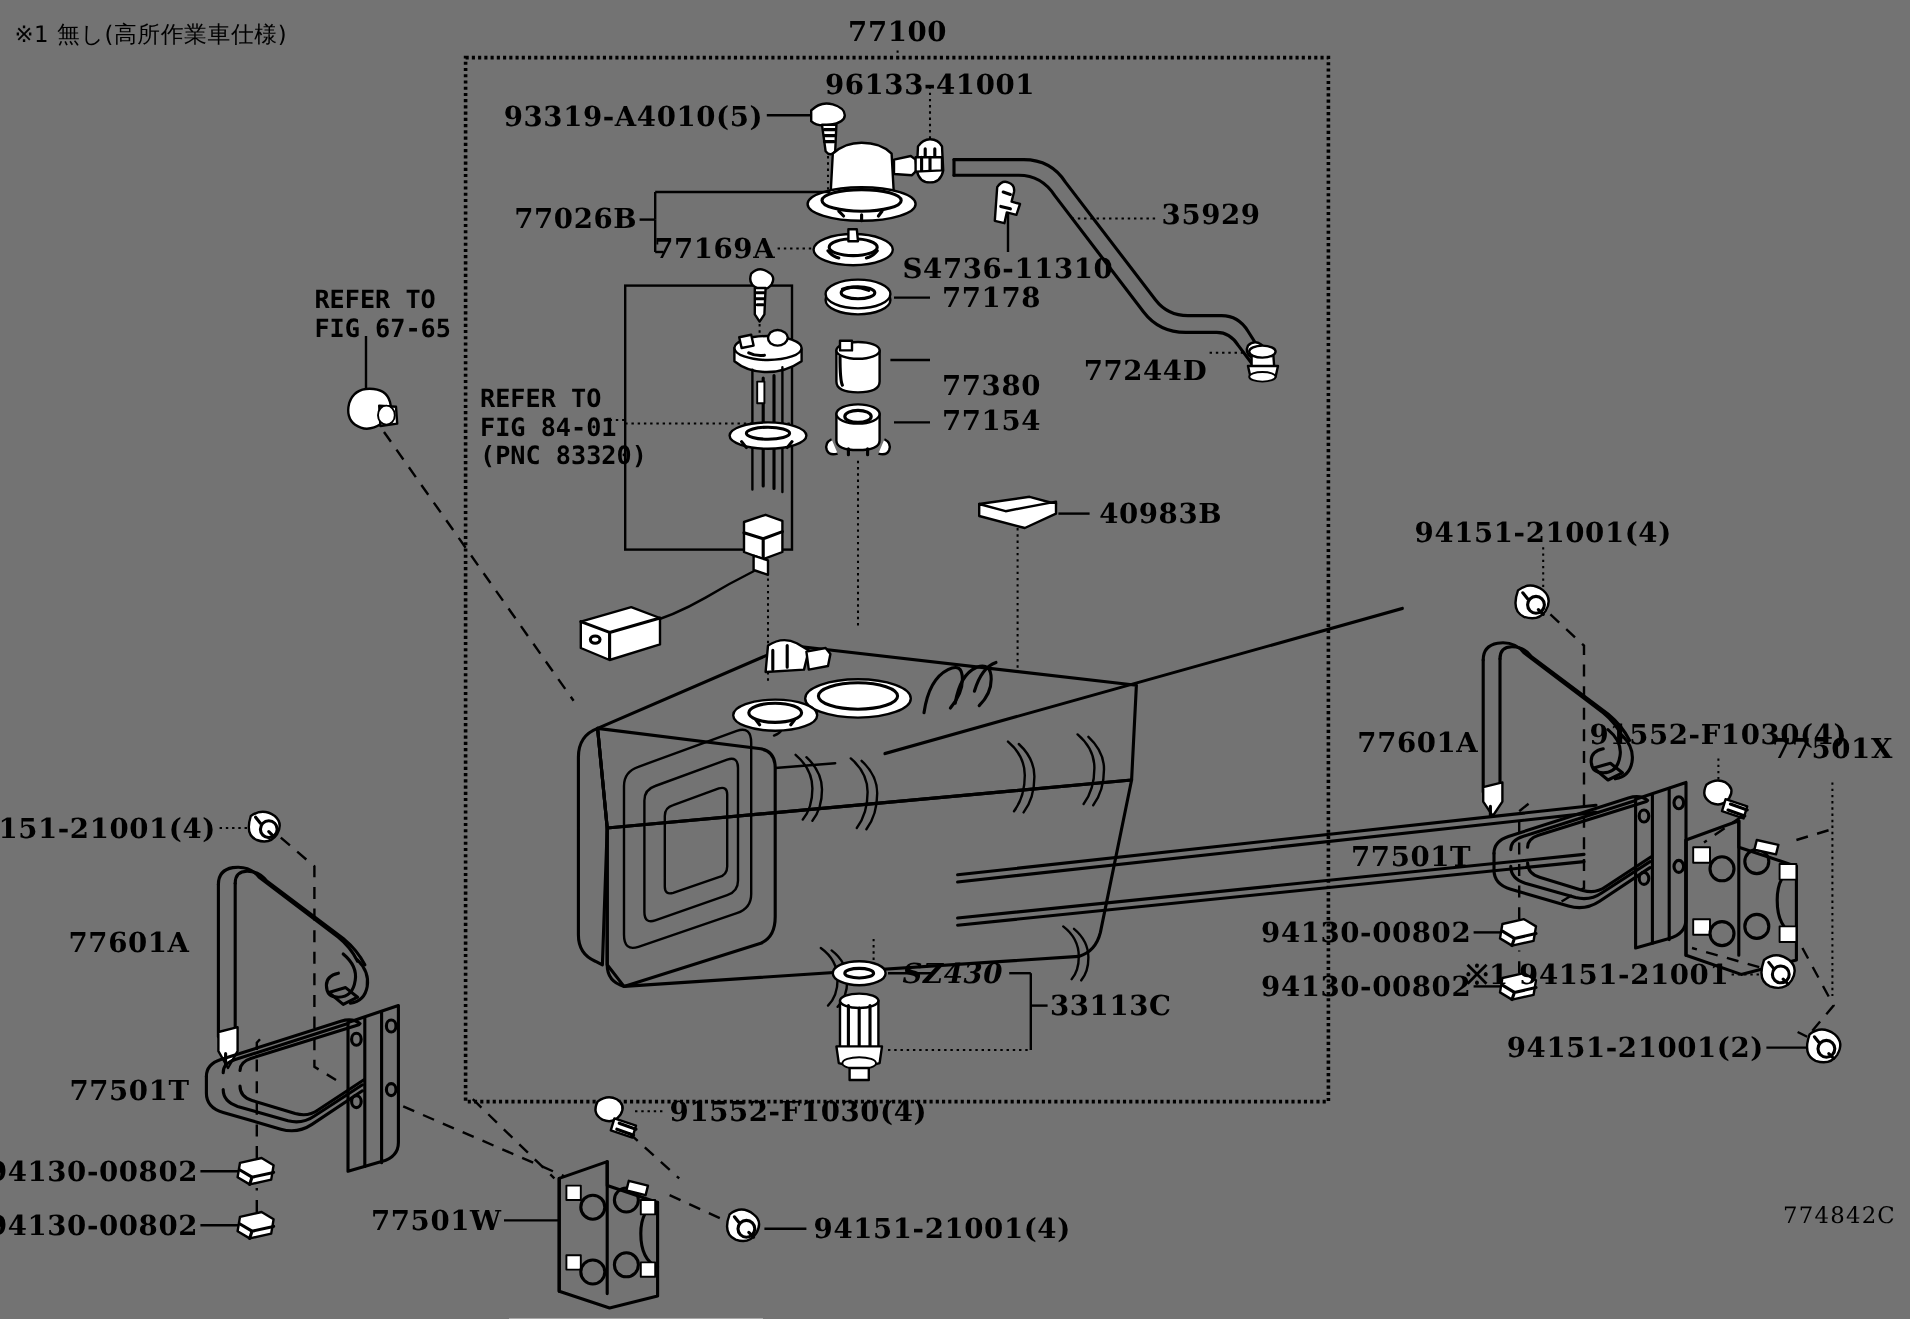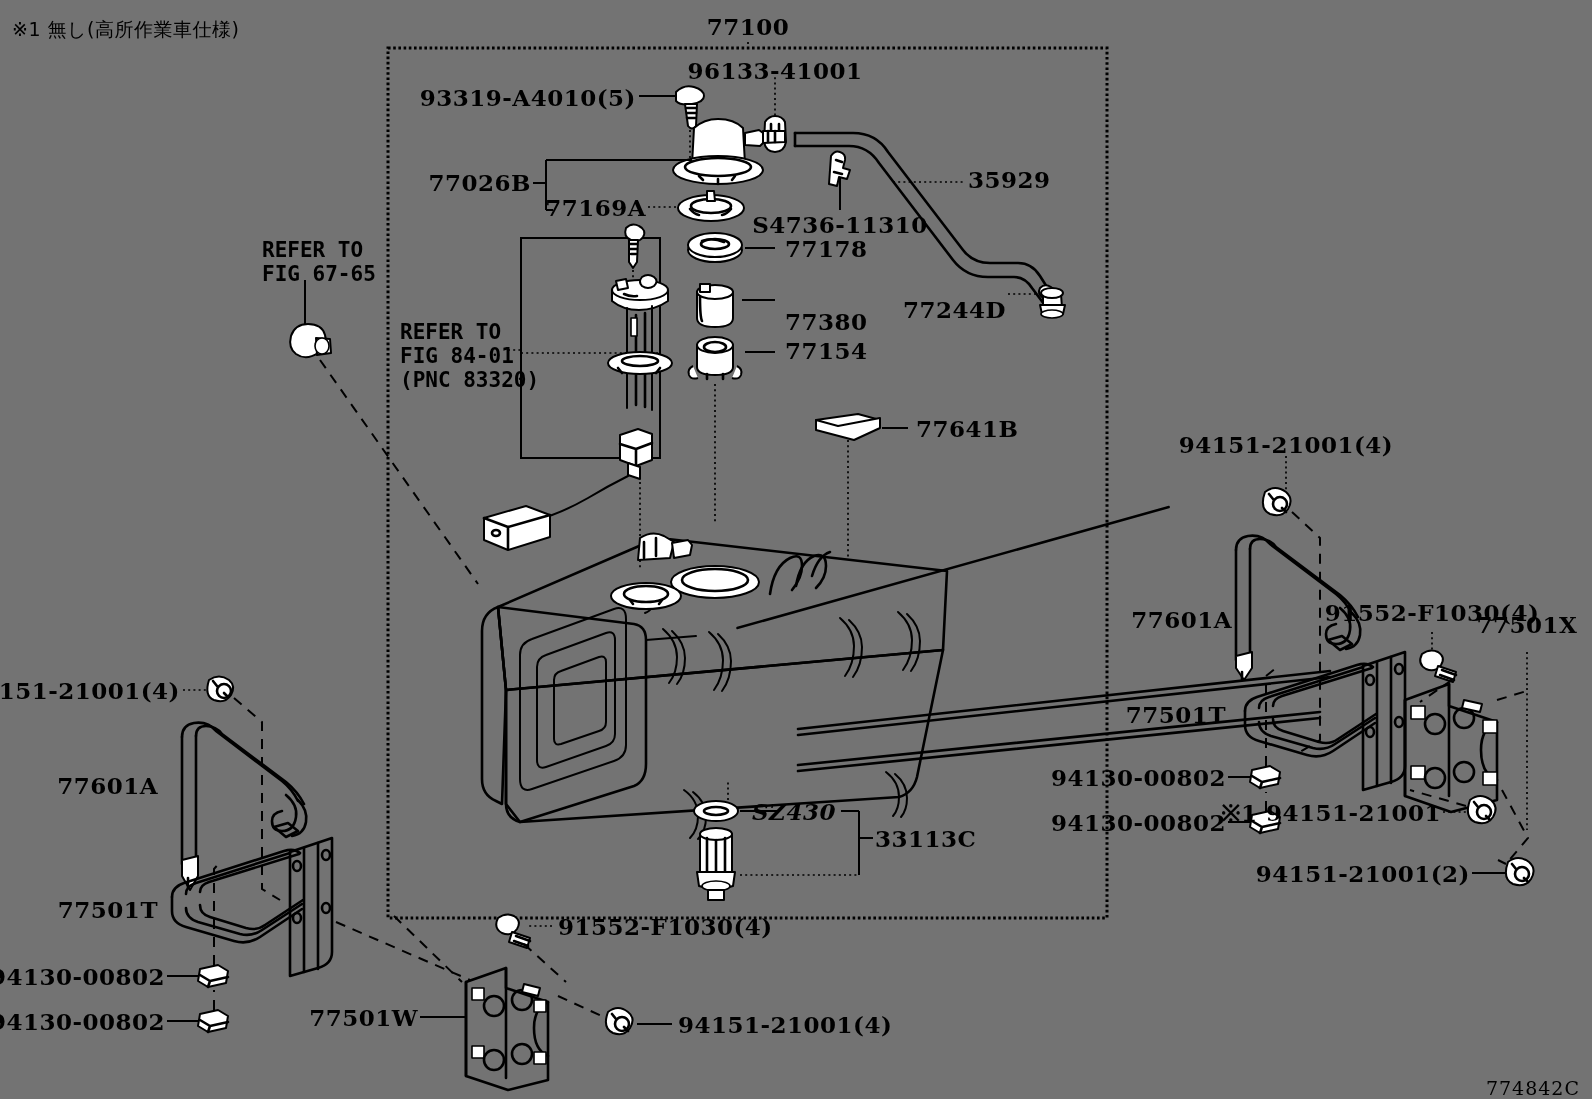--- a/index.html
+++ b/index.html
@@ -478,21 +478,21 @@
   <div class="lbl" style="left:968px; top:167px;">35929</div>
 
   <div class="lbl" style="left:785px; top:236px;">77178</div>
 
   <div class="lbl right" style="left:1006px; top:297px;">77244D</div>
 
   <div class="lbl" style="left:785px; top:288px;margin-top:21px;">77380</div>
 
   <div class="lbl" style="left:785px; top:322px;margin-top:16px;">77154</div>
 
-  <div class="lbl" style="left:916px; top:416px;">77641B</div>
+  <div class="lbl" style="left:916px; top:416px;">40983B</div>
 
   <div class="lbl mono" style="left:262px; top:238px;">REFER TO</div>
   <div class="lbl mono" style="left:262px; top:262px;">FIG 67-65</div>
 
   <div class="lbl mono" style="left:400px; top:320px;">REFER TO</div>
   <div class="lbl mono" style="left:400px; top:344px;">FIG 84-01</div>
   <div class="lbl mono" style="left:400px; top:368px;">(PNC 83320)</div>
 
   <div class="lbl" style="left:752px; top:799px;font-style:italic;">SZ430</div>
 
@@ -511,15 +511,15 @@
   <div class="lbl center" style="left:1286px; top:432px;">94151-21001(4)</div>
   <div class="lbl right" style="left:1232px; top:607px;">77601A</div>
   <div class="lbl center" style="left:1432px; top:600px;">91552-F1030(4)</div>
   <div class="lbl center" style="left:1527px; top:612px;">77501X</div>
   <div class="lbl right" style="left:1226px; top:702px;">77501T</div>
   <div class="lbl right" style="left:1226px; top:765px;">94130-00802</div>
   <div class="lbl right" style="left:1226px; top:810px;">94130-00802</div>
   <div class="lbl right" style="left:1441px; top:800px;">※1 94151-21001</div>
   <div class="lbl right" style="left:1470px; top:861px;">94151-21001(2)</div>
 
-  <div class="lbl code right" style="left:1580px; top:1077px;">774842C</div>
+  <div class="lbl code right" style="left:1580px; top:1002px;">774842C</div>
 
 </div>
 
 </body></html>

